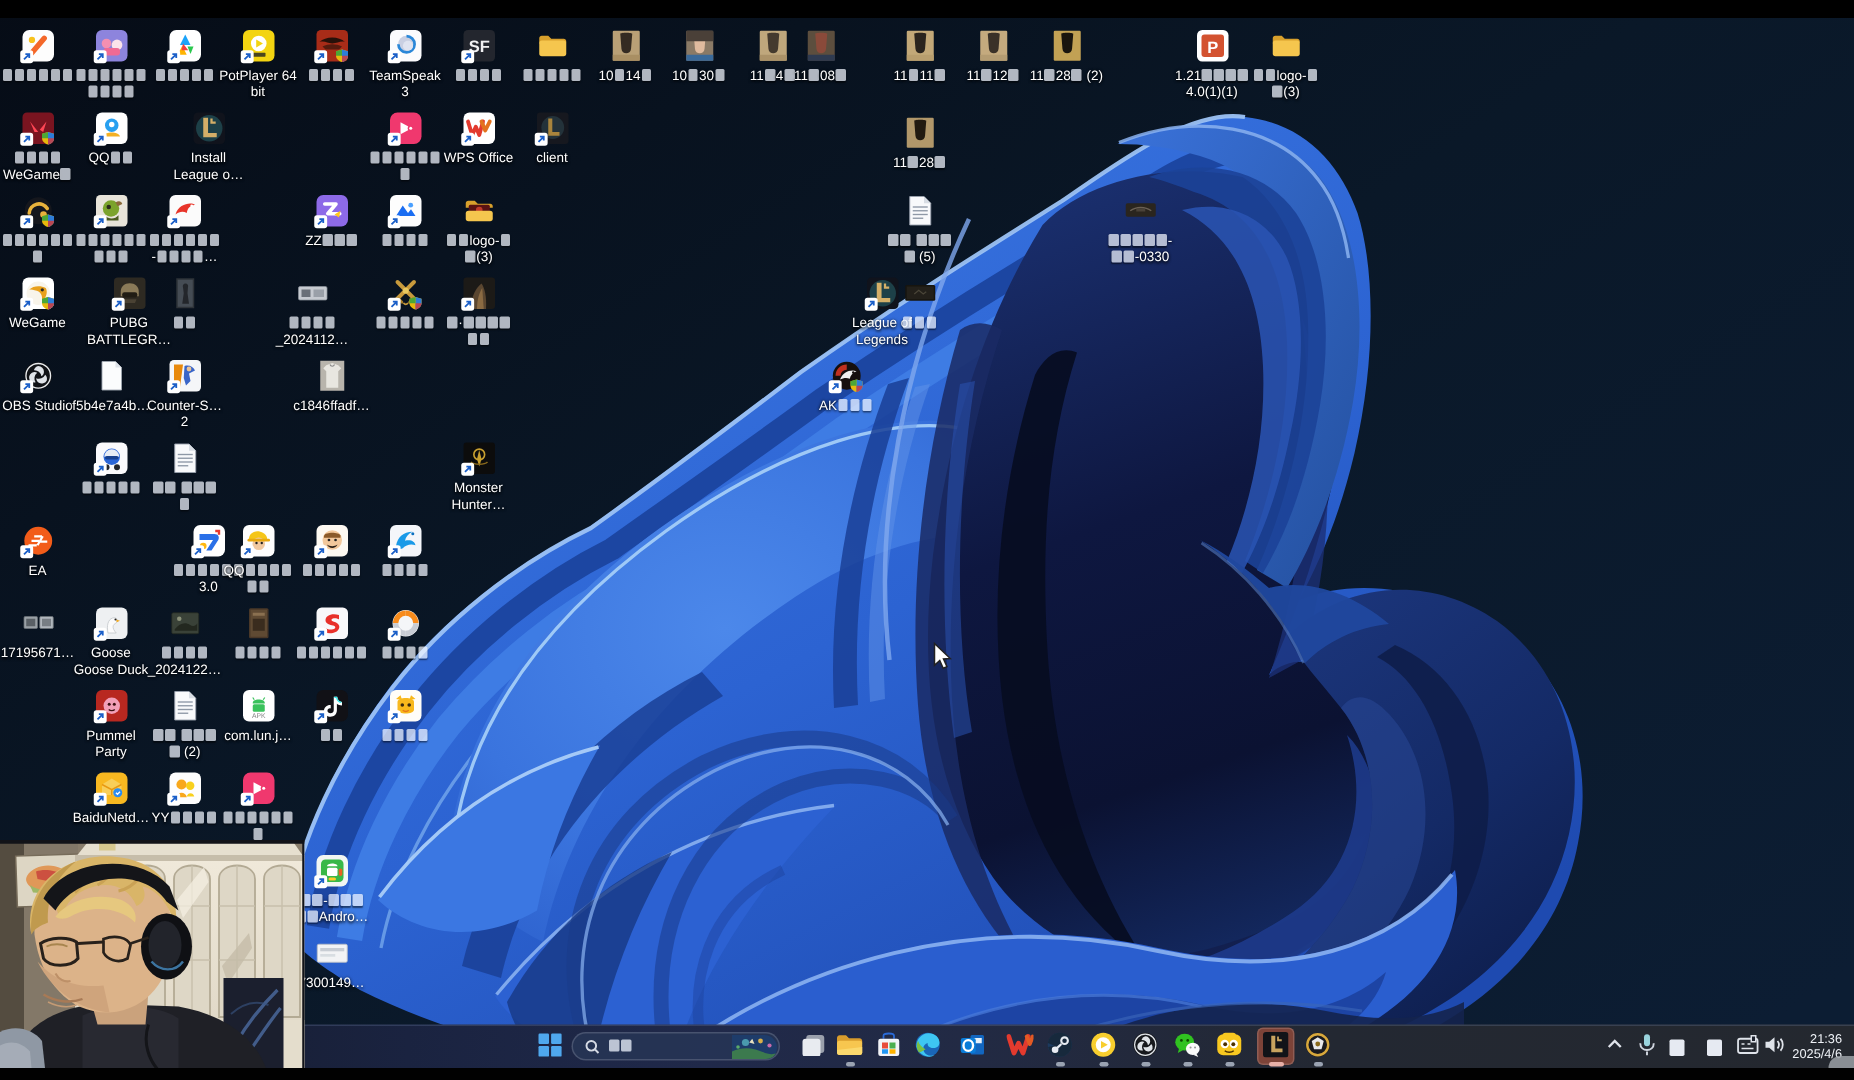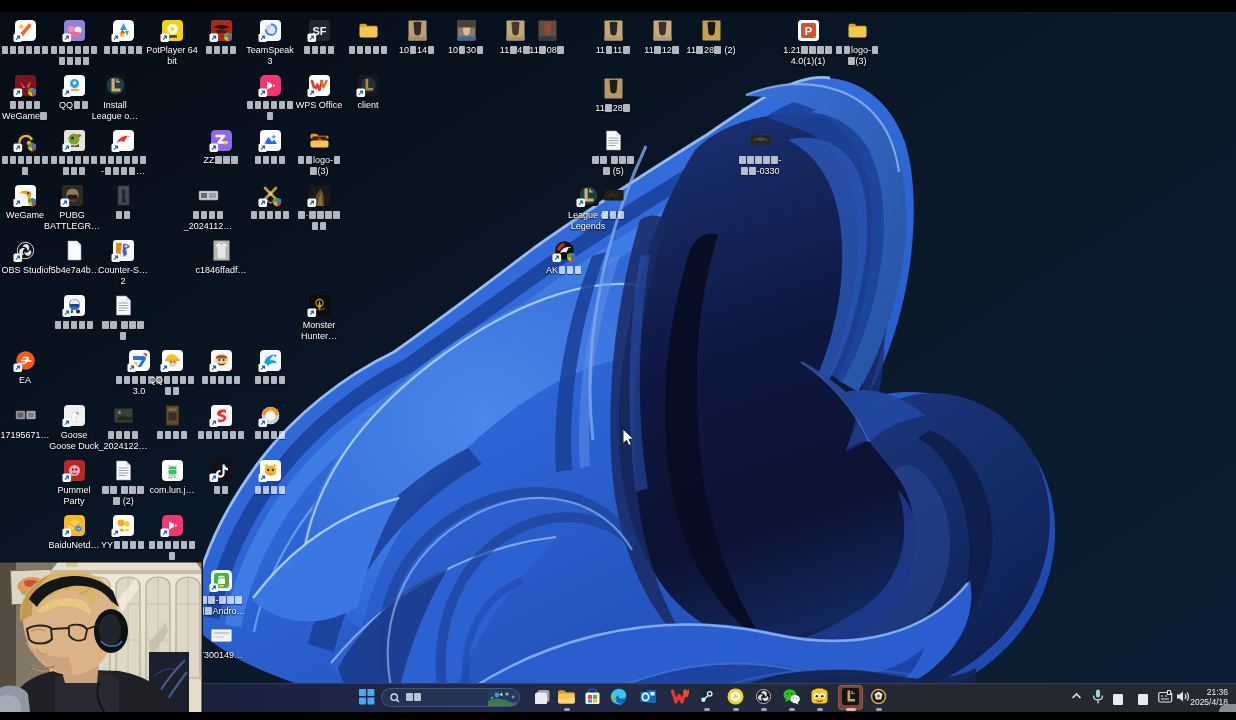--- a/index.html
+++ b/index.html
@@ -391,21 +391,21 @@
           <path d="M5 16 C6 12.5 15 12.5 16 16 Z" fill="#f3b024"></path>
           <circle cx="10.5" cy="8" r="1.8" fill="#fff"></circle>
           <g transform="translate(-1.5,13.5)">
             <rect width="8.6" height="8.6" rx="1.8" fill="#fff"></rect>
             <path d="M2.5 6.1 L5.9 2.7 M3.4 2.6 L6 2.6 L6 5.2" stroke="#1b5fc8" stroke-width="1.2" fill="none"></path>
           </g>
         </svg>
       </div>
       <div class="dlb">QQ<i class="cj"></i><i class="cj"></i></div>
     </div>
-<div class="di" style="left:84px;top:75px;width:62px">
+<div class="di" style="left:108px;top:75px;width:62px">
       <div class="dimg">
         <svg width="21" height="21" viewBox="0 0 21 21" style="overflow:visible">
           <rect width="21" height="21" rx="3" fill="#10131c"></rect>
           <circle cx="10.5" cy="10.5" r="8.8" fill="#1d4048"></circle>
           <path d="M6.5 3.5 L6.5 16.5 L15.5 16.5 L15.5 13.6 L9.7 13.6 L9.7 3.5 Z" fill="#d4af68"></path>
           <path d="M12 4 L12 6.8 L14.8 6.8" stroke="#d4af68" stroke-width="1.5" fill="none"></path>
         </svg>
       </div>
       <div class="dlb">Install<br>League&nbsp;o…</div>
     </div>
@@ -595,21 +595,21 @@
           <g transform="translate(13,13)">
             <path d="M4 0 L8 1.2 L8 4 C8 6.5 6 7.8 4 8.4 C2 7.8 0 6.5 0 4 L0 1.2 Z" fill="#e8b90c"></path>
             <path d="M4 0 L8 1.2 L8 4 C8 6.5 6 7.8 4 8.4 L4 0 Z" fill="#2d7dd8"></path>
             <path d="M0 1.2 L4 0 L4 4.2 L0 4.2 Z" fill="#3ba53b" opacity="0.9"></path>
             <path d="M4 4.2 L8 4.2 L8 4 C8 6.5 6 7.8 4 8.4 Z" fill="#d43c3c" opacity="0.85"></path>
           </g>
         </svg>
       </div>
       <div class="dlb">WeGame</div>
     </div>
-<div class="di" style="left:41px;top:185px;width:62px">
+<div class="di" style="left:55px;top:185px;width:62px">
       <div class="dimg">
         <svg width="21" height="21" viewBox="0 0 21 21" style="overflow:visible">
           <rect width="21" height="21" rx="2.5" fill="#2e2a22"></rect>
           <path d="M4.5 9.5 C4.5 5.8 7 3.8 10.5 3.8 C14 3.8 16.5 5.8 16.5 9.5 L16.5 12.5 L4.5 12.5 Z" fill="#8a7a58"></path>
           <rect x="5.5" y="9.8" width="10" height="3.6" rx="1.4" fill="#201c14"></rect>
           <path d="M6 14.5 L15 14.5 L14 17 L7 17 Z" fill="#4a4234"></path>
           <g transform="translate(-1.5,13.5)">
             <rect width="8.6" height="8.6" rx="1.8" fill="#fff"></rect>
             <path d="M2.5 6.1 L5.9 2.7 M3.4 2.6 L6 2.6 L6 5.2" stroke="#1b5fc8" stroke-width="1.2" fill="none"></path>
           </g>
@@ -1271,21 +1271,21 @@
     <svg style="position:absolute;left:1158px;top:690px" width="15" height="13" viewBox="0 0 15 13">
       <rect x="0.7" y="2.5" width="13" height="9.5" rx="1.5" fill="none" stroke="#dfe3ea" stroke-width="1.2"></rect>
       <rect x="9.5" y="0.5" width="3" height="4" fill="#1f2430" stroke="#dfe3ea" stroke-width="1"></rect>
       <path d="M3 6 L5 6 M7 6 L9 6 M3 9 L11 9" stroke="#dfe3ea" stroke-width="1.1"></path>
     </svg>
     <svg style="position:absolute;left:1176px;top:690px" width="14" height="13" viewBox="0 0 14 13">
       <path d="M1 4.5 L3.5 4.5 L7 1.5 L7 11.5 L3.5 8.5 L1 8.5 Z" fill="#dfe3ea"></path>
       <path d="M9 4 C10.2 5.5 10.2 7.5 9 9 M11 2.5 C13 4.5 13 8.5 11 10.5" stroke="#dfe3ea" stroke-width="1.2" fill="none"></path>
     </svg>
     <div class="clk" style="top:687.5px">21:36</div>
-    <div class="clk" style="top:698px">2025/4/18</div>
+    <div class="clk" style="top:698px">2025/4/6</div>
     <div style="position:absolute;right:0px;top:704px;width:17px;height:10px;border-radius:8px 0 0 2px;background:#9ba0a6;opacity:0.85"></div>
 <div id="cam"><svg width="203" height="152" viewBox="0 0 203 152">
 <defs>
 <linearGradient id="ccab" x1="0" y1="0" x2="0" y2="1">
  <stop offset="0" stop-color="#f0e9da"></stop>
             <stop offset="1" stop-color="#ddd5c3"></stop>
 </linearGradient>
 </defs>
 <rect width="203" height="152" fill="#8a7e6c"></rect>
 <rect x="0" y="0" width="16" height="152" fill="#544c40"></rect>

